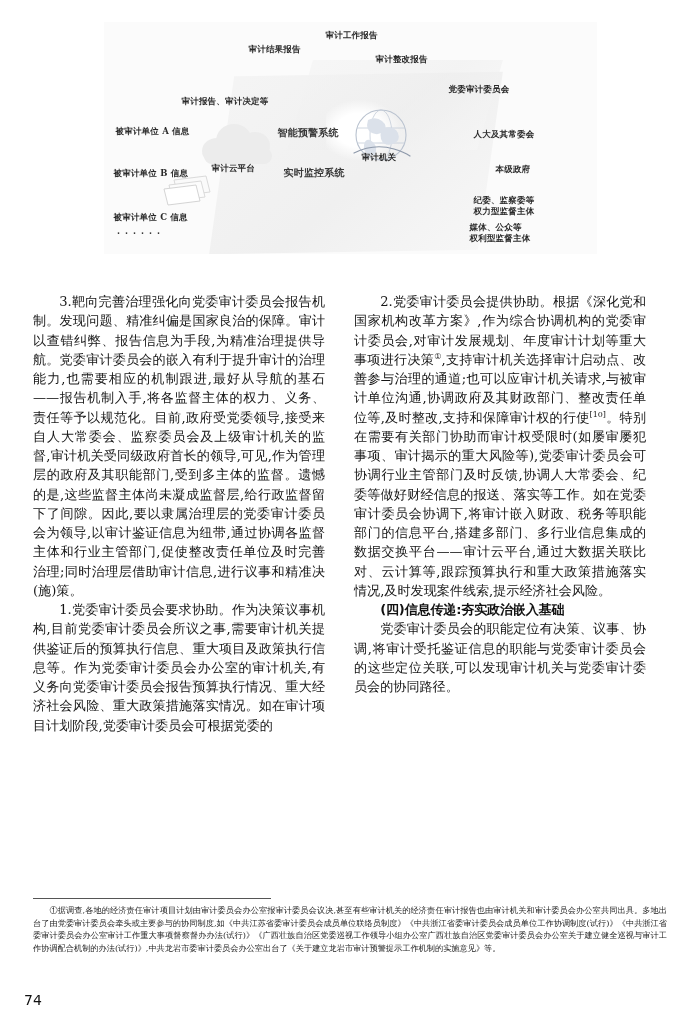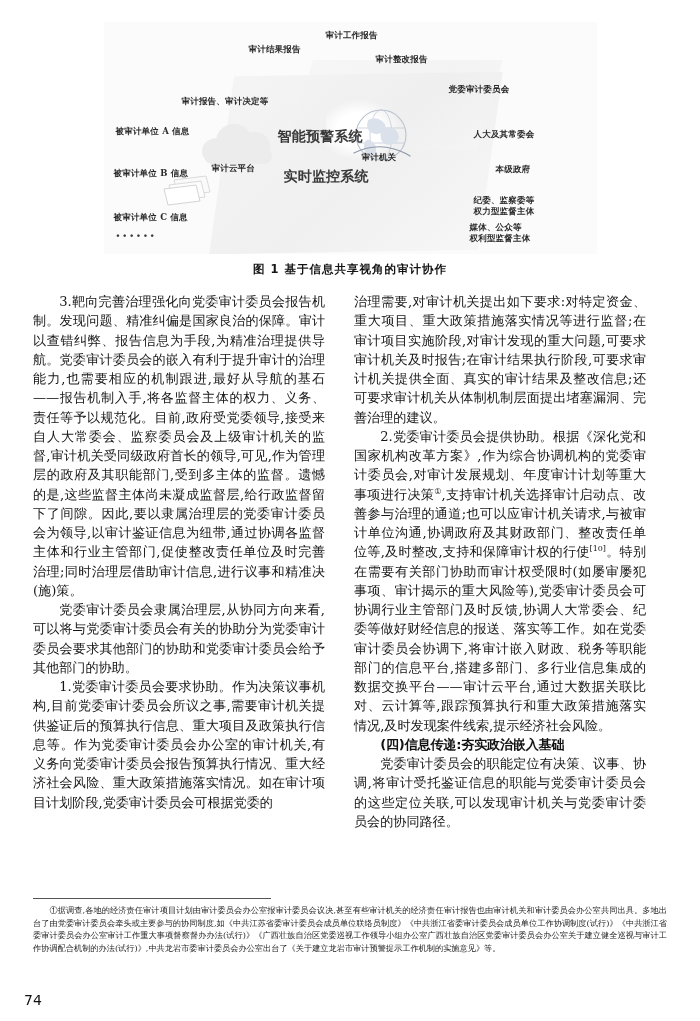--- a/index.html
+++ b/index.html
@@ -55,21 +55,21 @@
   .fig-label {
     position: absolute;
     font-family: "DejaVu Serif", "Liberation Serif", serif;
     font-weight: bold;
     font-size: 8.5px;
     line-height: 1.25;
     color: #2a2a2a;
     white-space: nowrap;
     letter-spacing: .2px;
   }
-  .fig-label.small { font-size: 14px; font-weight: bold; color: #3a3a3a; }
+  .fig-label.small { font-size: 10px; font-weight: bold; color: #3a3a3a; font-family: Liberation Mono, monospace; }
 
   
   #cloud-icon {
     position: absolute;
     left: 96px;
     top: 98px;
     width: 78px;
     height: 46px;
   }
   #cloud-icon .lobe {
@@ -267,33 +267,30 @@
 
     <span class="fig-label" style="left:370px; top:173px;">纪委、监察委等</span>
 
     <span class="fig-label" style="left:370px; top:184px;text-align:right;">权力型监督主体</span>
 
     <span class="fig-label" style="left:366px; top:200px;">媒体、公众等</span>
 
     <span class="fig-label" style="left:366px; top:211px;">权利型监督主体</span>
   </div>
 
-  <div id="figure-caption">图 1  基于信息共享视角的审计协作</div>
 </div>
 
 <div id="body-cols">
 
   <div class="col" id="col-left">
     <p>3.靶向完善治理强化向党委审计委员会报告机制。发现问题、精准纠偏是国家良治的保障。审计以查错纠弊、报告信息为手段,为精准治理提供导航。党委审计委员会的嵌入有利于提升审计的治理能力,也需要相应的机制跟进,最好从导航的基石——报告机制入手,将各监督主体的权力、义务、责任等予以规范化。目前,政府受党委领导,接受来自人大常委会、监察委员会及上级审计机关的监督,审计机关受同级政府首长的领导,可见,作为管理层的政府及其职能部门,受到多主体的监督。遗憾的是,这些监督主体尚未凝成监督层,给行政监督留下了间隙。因此,要以隶属治理层的党委审计委员会为领导,以审计鉴证信息为纽带,通过协调各监督主体和行业主管部门,促使整改责任单位及时完善治理;同时治理层借助审计信息,进行议事和精准决(施)策。</p>
-    <p>党委审计委员会隶属治理层,从协同方向来看,可以将与党委审计委员会有关的协助分为党委审计委员会要求其他部门的协助和党委审计委员会给予其他部门的协助。</p>
     <p>1.党委审计委员会要求协助。作为决策议事机构,目前党委审计委员会所议之事,需要审计机关提供鉴证后的预算执行信息、重大项目及政策执行信息等。作为党委审计委员会办公室的审计机关,有义务向党委审计委员会报告预算执行情况、重大经济社会风险、重大政策措施落实情况。如在审计项目计划阶段,党委审计委员会可根据党委的</p>
   </div>
 
   <div class="col" id="col-right">
-    <p class="noindent">治理需要,对审计机关提出如下要求:对特定资金、重大项目、重大政策措施落实情况等进行监督;在审计项目实施阶段,对审计发现的重大问题,可要求审计机关及时报告;在审计结果执行阶段,可要求审计机关提供全面、真实的审计结果及整改信息;还可要求审计机关从体制机制层面提出堵塞漏洞、完善治理的建议。</p>
     <p><span>2.党委审计委员会提供协助。根据《深化党和国家机构改革方案》,作为综合协调机构的党委审计委员会,对审计发展规划、年度审计计划等重大事项进行决策</span><sup class="fn">①</sup><span>,支持审计机关选择审计启动点、改善参与治理的通道;也可以应审计机关请求,与被审计单位沟通,协调政府及其财政部门、整改责任单位等,及时整改,支持和保障审计权的行使</span><sup class="fn">[10]</sup><span>。特别在需要有关部门协助而审计权受限时(如屡审屡犯事项、审计揭示的重大风险等),党委审计委员会可协调行业主管部门及时反馈,协调人大常委会、纪委等做好财经信息的报送、落实等工作。如在党委审计委员会协调下,将审计嵌入财政、税务等职能部门的信息平台,搭建多部门、多行业信息集成的数据交换平台——审计云平台,通过大数据关联比对、云计算等,跟踪预算执行和重大政策措施落实情况,及时发现案件线索,提示经济社会风险。</span></p>
     <h3>(四)信息传递:夯实政治嵌入基础</h3>
     <p>党委审计委员会的职能定位有决策、议事、协调,将审计受托鉴证信息的职能与党委审计委员会的这些定位关联,可以发现审计机关与党委审计委员会的协同路径。</p>
   </div>
 </div>
 
 <div id="footnote-block">
   <div id="footnote-rule"></div>
   <div id="footnote-text">①据调查,各地的经济责任审计项目计划由审计委员会办公室报审计委员会议决,甚至有些审计机关的经济责任审计报告也由审计机关和审计委员会办公室共同出具。多地出台了由党委审计委员会牵头或主要参与的协同制度,如《中共江苏省委审计委员会成员单位联络员制度》《中共浙江省委审计委员会成员单位工作协调制度(试行)》《中共浙江省委审计委员会办公室审计工作重大事项督察督办办法(试行)》《广西壮族自治区党委巡视工作领导小组办公室广西壮族自治区党委审计委员会办公室关于建立健全巡视与审计工作协调配合机制的办法(试行)》,中共龙岩市委审计委员会办公室出台了《关于建立龙岩市审计预警提示工作机制的实施意见》等。</div>
 </div>

